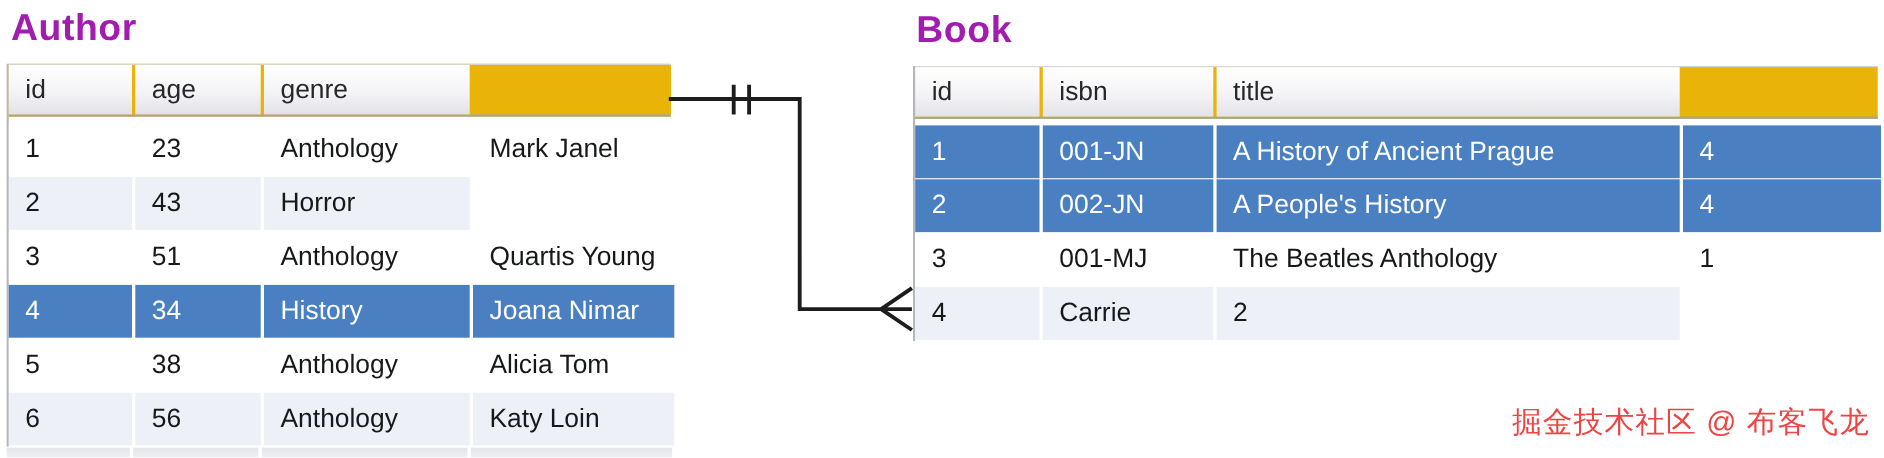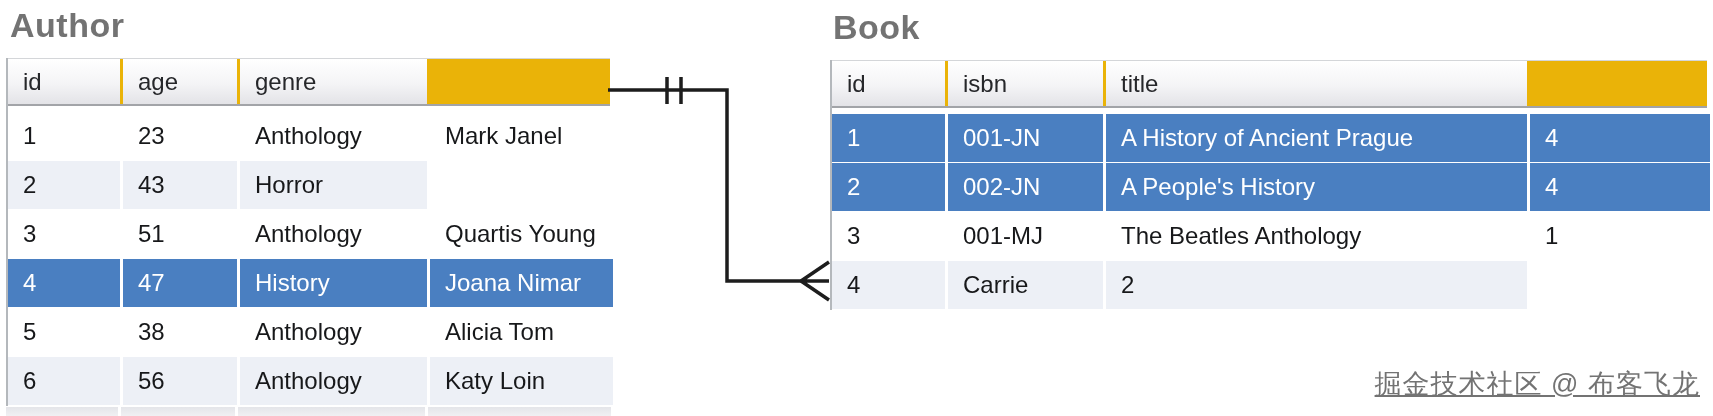--- a/index.html
+++ b/index.html
@@ -8,21 +8,21 @@
     position: relative; overflow: hidden;
     background: #ffffff;
     font-family: "Liberation Sans", "DejaVu Sans", sans-serif;
     color: #17181a;
   }
 
   .table-title {
     position: absolute;
     font-size: 34px;
     font-weight: bold;
-    color: #737373;
+    color: #a21caf;
     letter-spacing: 0.5px;
   }
   #author-title { left: 10px; top: 6px; }
   #book-title   { left: 833px; top: 8px; }
 
   .dbtable {
     position: absolute;
     background: #ffffff;
     border-left: 2px solid #b4b8bc;
   }
@@ -83,24 +83,23 @@
     stroke: var(--connector, #1d1d1d);
     stroke-width: 3.5;
     fill: none;
   }
 
   #watermark {
     position: absolute;
     right: 13px; top: 366px;
     font-size: 27px;
     letter-spacing: 1px;
-    color: #737373;
+    color: #ef4444;
     text-shadow: 2px 2px 0 rgba(255,255,255,0.95), 3px 3px 1px rgba(255,255,255,0.8);
     white-space: nowrap;
-    text-decoration: underline;
   }
 </style>
 </head>
 <body>
 
 <div class="table-title" id="author-title">Author</div>
 
 <div class="dbtable" id="author-table">
   <div class="thead">
       <div class="hcell">id</div>
@@ -120,21 +119,21 @@
         <div class="cell">Horror</div>
       </div>
       <div class="trow odd">
         <div class="cell">3</div>
         <div class="cell">51</div>
         <div class="cell">Anthology</div>
         <div class="cell">Quartis Young</div>
       </div>
       <div class="trow selected">
         <div class="cell">4</div>
-        <div class="cell">47</div>
+        <div class="cell">34</div>
         <div class="cell">History</div>
         <div class="cell">Joana Nimar</div>
       </div>
       <div class="trow odd">
         <div class="cell">5</div>
         <div class="cell">38</div>
         <div class="cell">Anthology</div>
         <div class="cell">Alicia Tom</div>
       </div>
       <div class="trow even">

